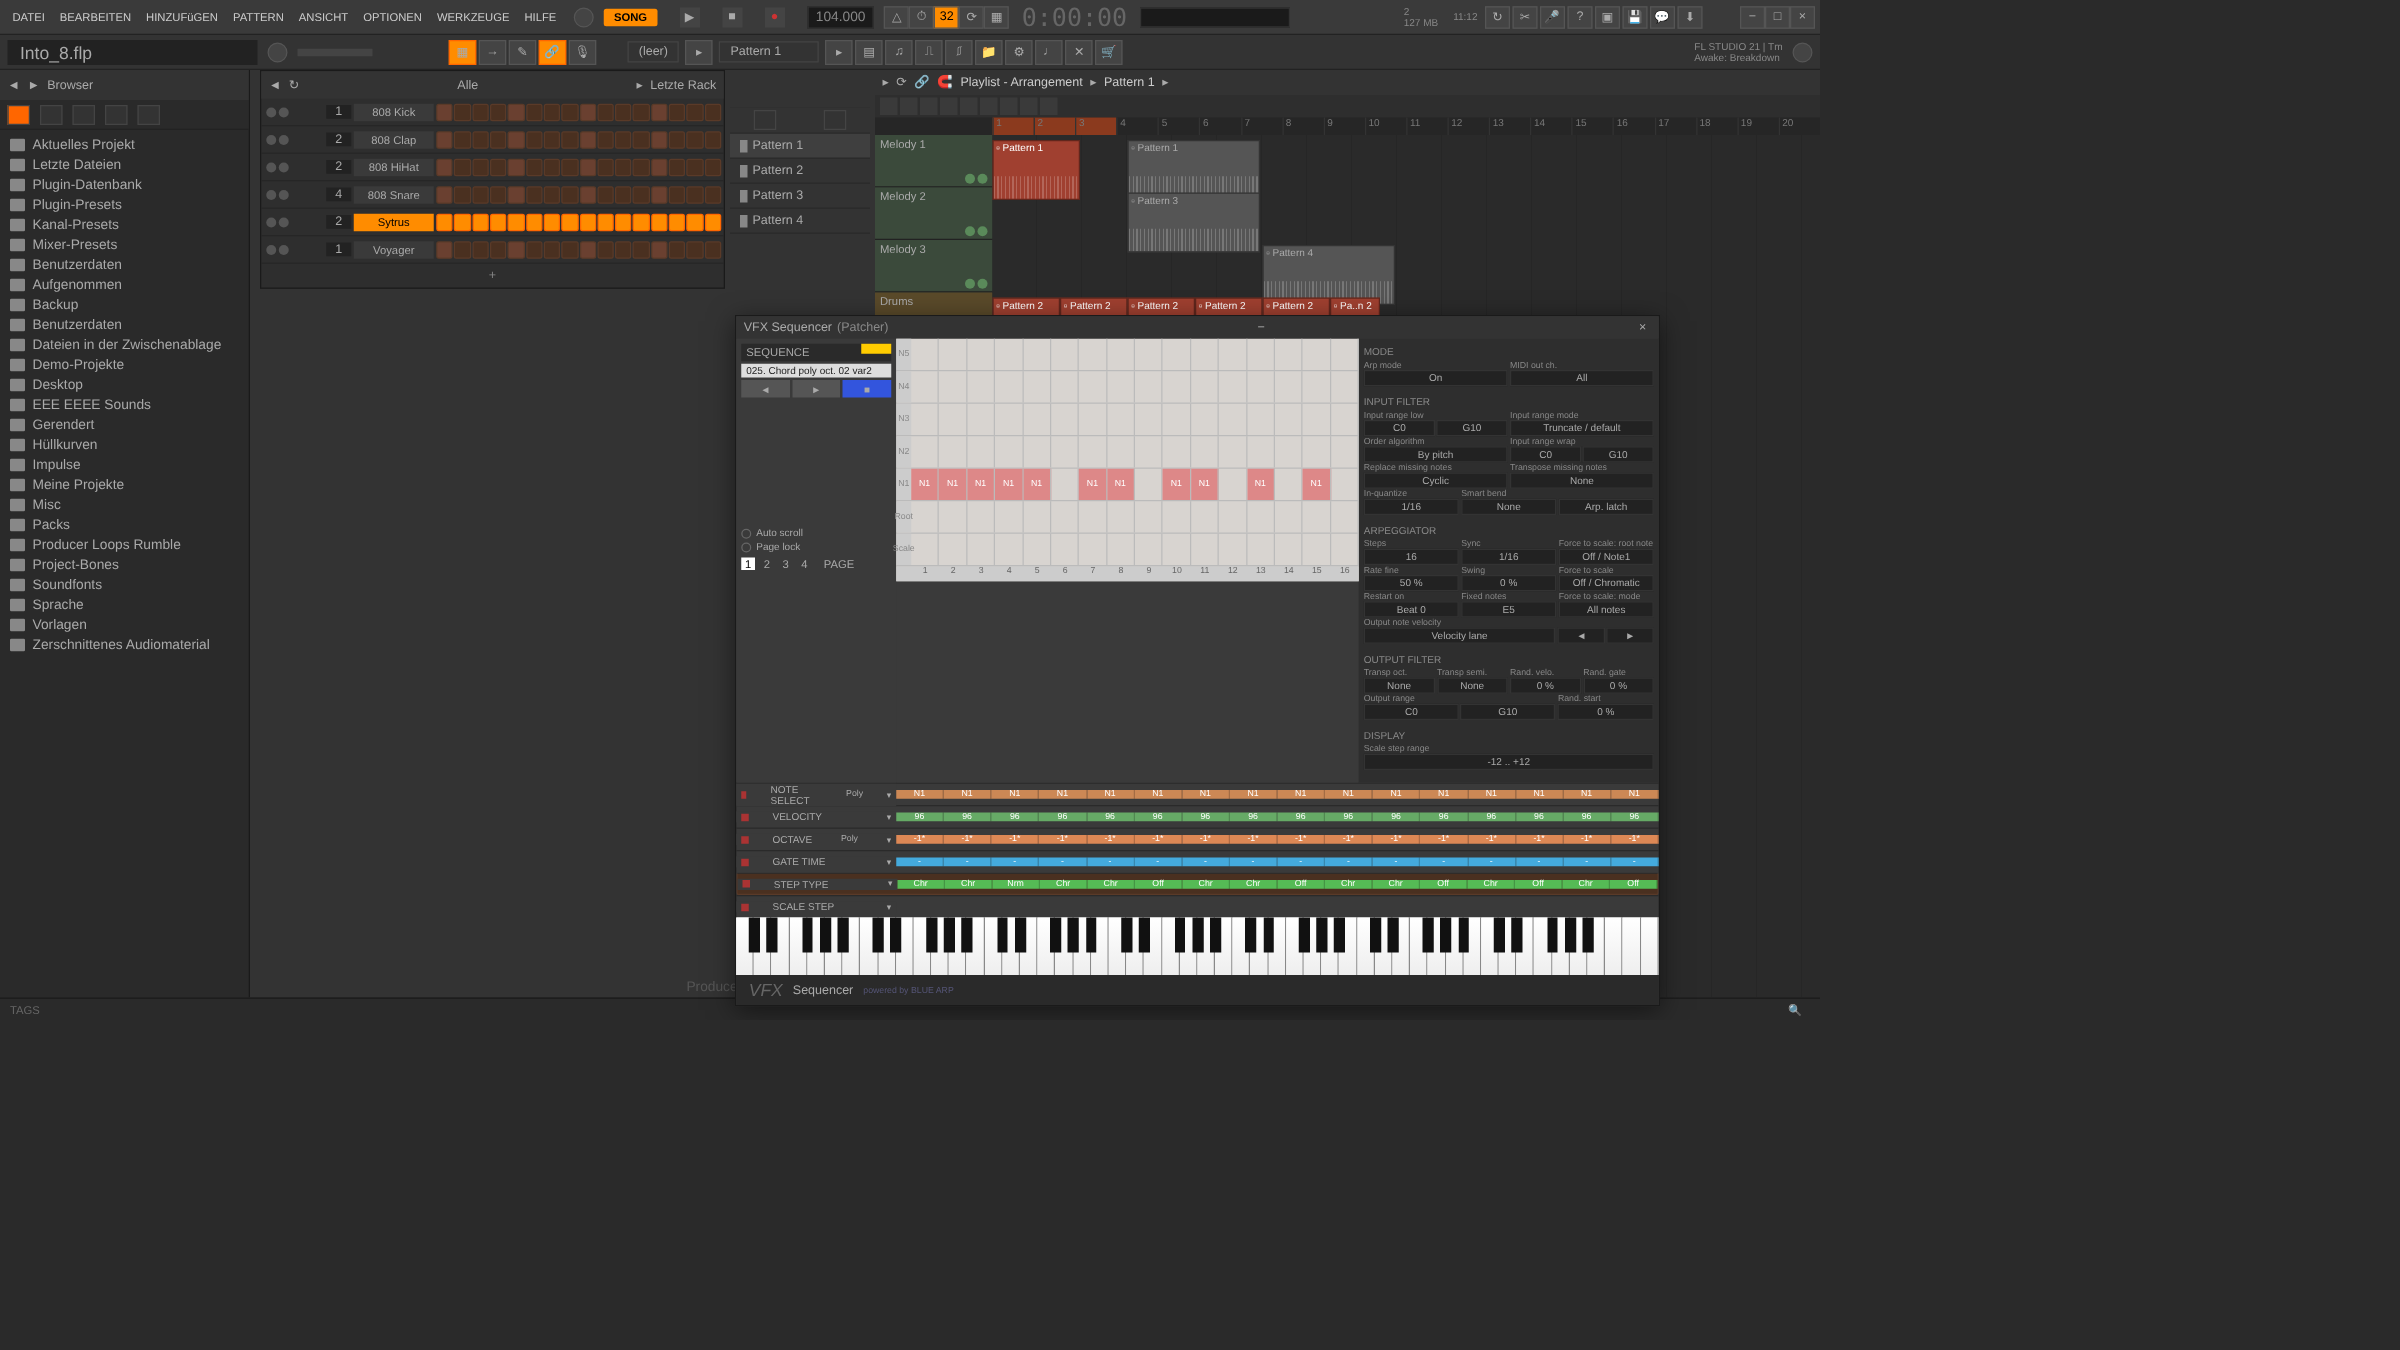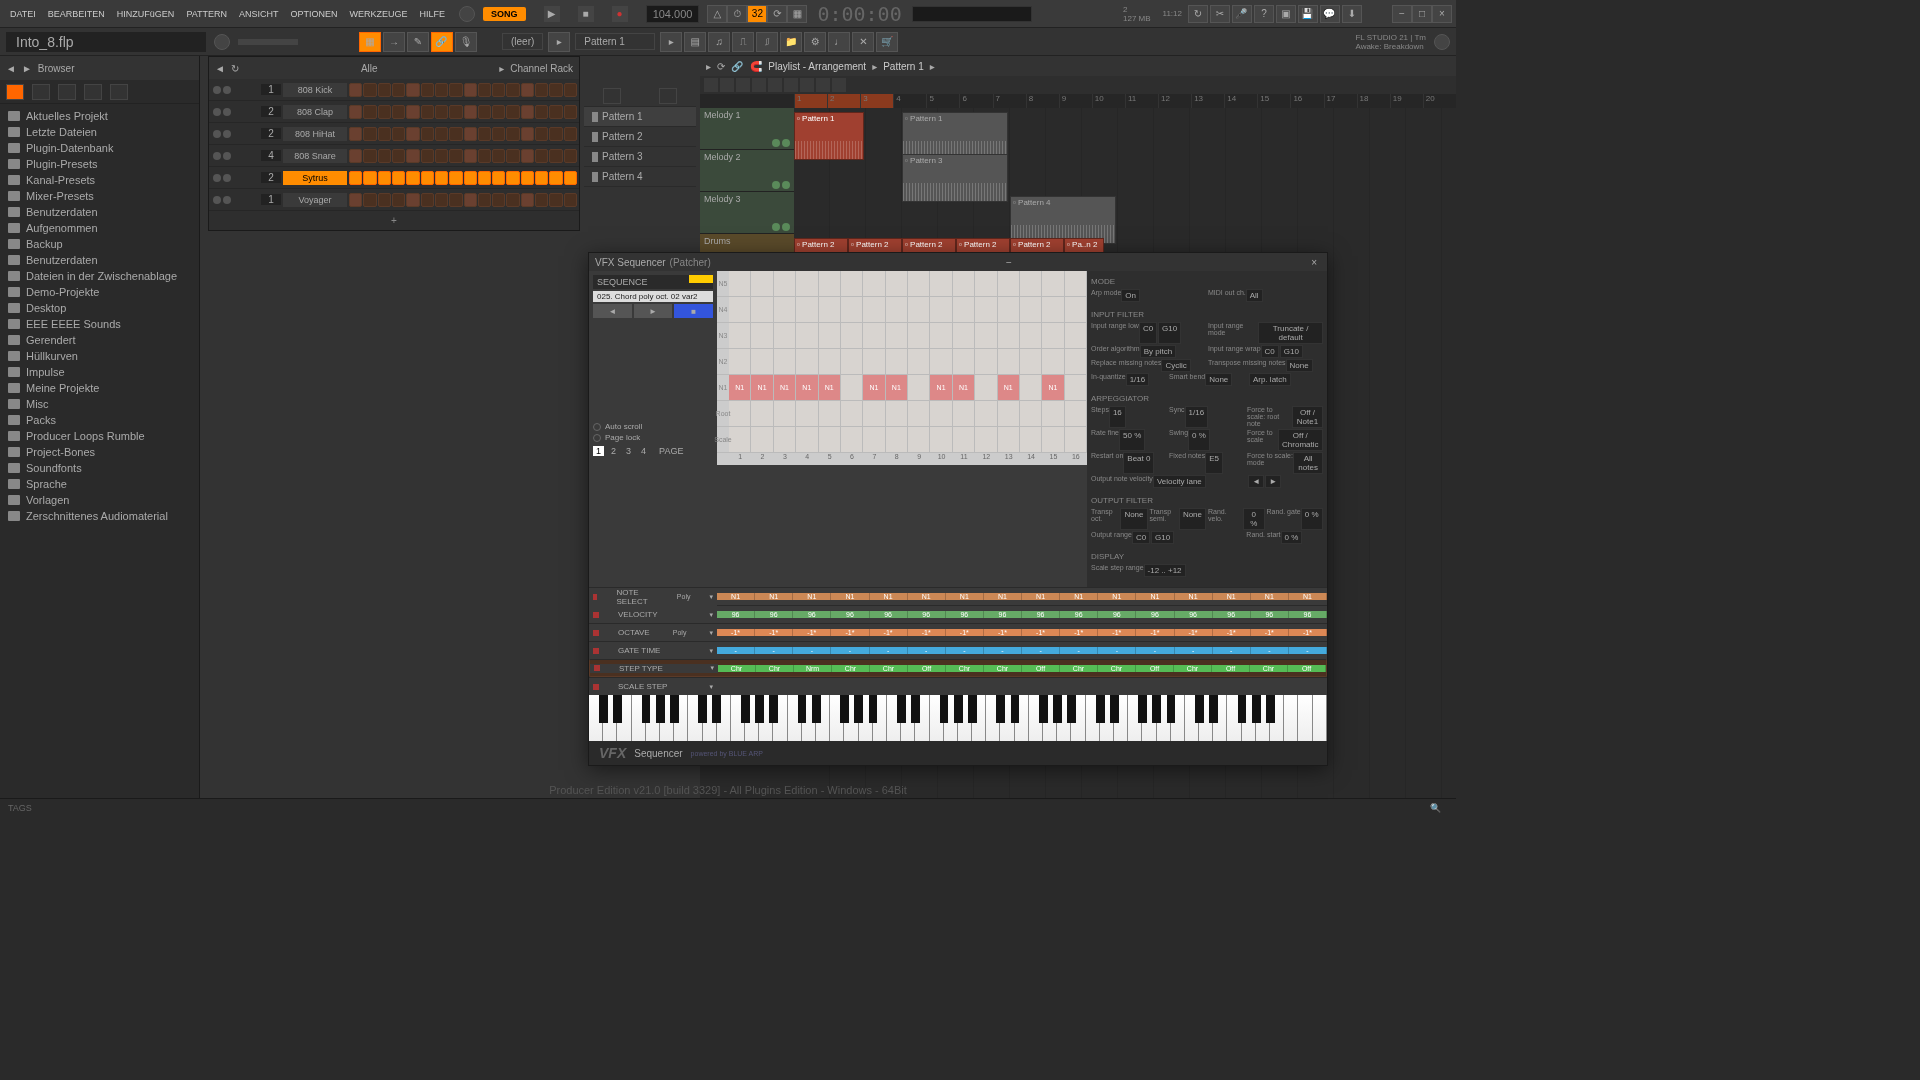--- a/index.html
+++ b/index.html
@@ -106,28 +106,28 @@
 .lane.note .lane-cell{background:#c85}
 .lane.vel .lane-cell{background:#6a6}
 .lane.oct .lane-cell{background:#d85}
 .lane.gate .lane-cell{background:#4ad}
 .lane.step .lane-cell{background:#5b5}
 .lane.scale .lane-cell{background:#dc4}
 .vfx-right{width:240px;background:#2e2e2e;padding:4px;font-size:8px}
 .vfx-sect{margin-bottom:6px}
 .vfx-sect-lbl{color:#888;font-size:8px;writing-mode:horizontal-tb;padding:2px 0}
 .param-row{display:flex;gap:2px;margin:1px 0}
-.param{flex:1;display:flex;flex-direction:row}
+.param{flex:1;display:flex;flex-direction:column}
 .param-lbl{font-size:7px;color:#888}
 .param-val{background:#222;padding:1px 3px;font-size:8px;color:#aaa;text-align:center;border:1px solid #333}
 .piano{height:46px;background:#fff;display:flex;position:relative}
 .wkey{flex:1;border-right:1px solid #888;background:linear-gradient(#fff,#eee)}
 .bkey{position:absolute;width:1.2%;height:60%;background:#111;top:0}
 .vfx-footer{height:24px;background:#2a2a2a;display:flex;align-items:center;padding:0 10px;gap:8px}
-.vfx-logo{font-size:14px;font-style:italic;font-weight:bold;color:#666}
+.vfx-logo{font-size:14px;font-style:italic;font-weight:normal;color:#666}
 .vfx-sub{font-size:10px;color:#aaa}
 .vfx-pwr{font-size:7px;color:#557}
 .statusbar{position:absolute;bottom:0;left:0;right:0;height:18px;background:#2a2a2a;display:flex;align-items:center;padding:0 8px;font-size:9px;color:#666;border-top:1px solid #1a1a1a}
 .yellow-bar{position:absolute;right:0;top:0;width:24px;height:8px;background:#fc0}
 </style>
 </head>
 <body>
 
 <div class="menubar">
   <span class="menu-item">DATEI</span>
@@ -329,21 +329,21 @@
   </div>
 
   <div class="content">
 
     <div class="channel-rack">
       <div class="cr-hdr">
         <span>◄</span>
         <span>↻</span>
         <span style="flex:1;text-align:center">Alle</span>
         <span>▸</span>
-        <span>Channel Rack</span>
+        <span>Letzte Rack</span>
       </div>
       <div id="cr-rows">
           <div class="cr-row">
             <div class="cr-ctrls">
               <span class="cr-dot"></span>
               <span class="cr-dot"></span>
             </div>
             <span class="cr-num">1</span>
             <span class="cr-name ">808 Kick</span>
             <div class="cr-steps">

